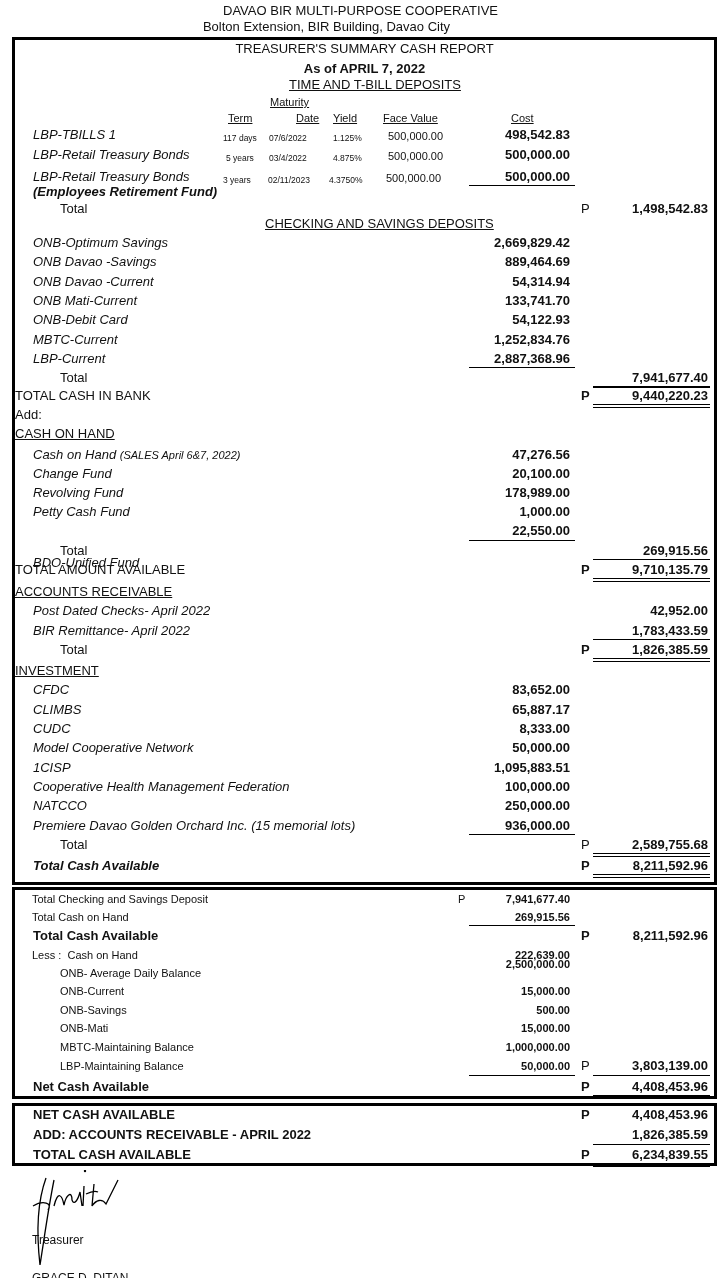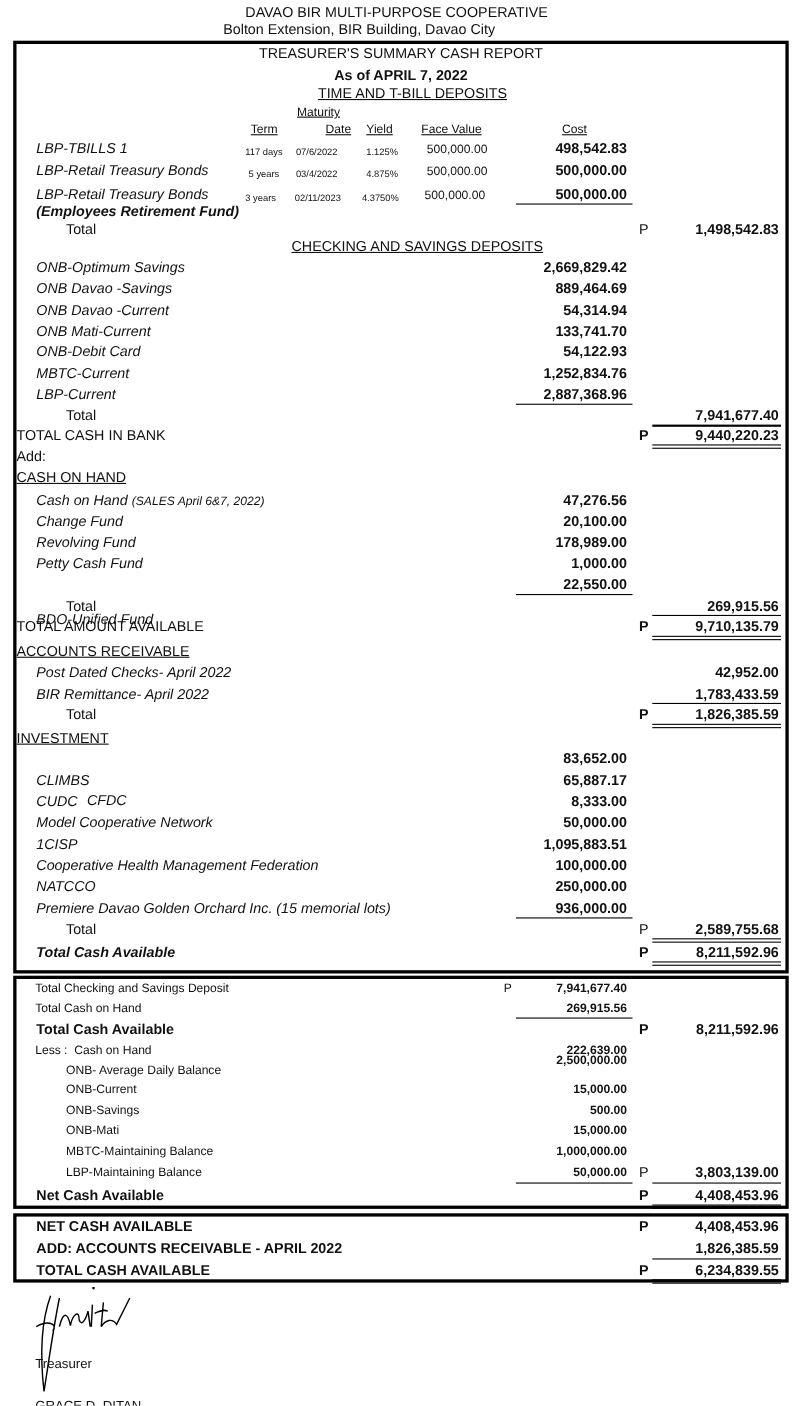--- a/index.html
+++ b/index.html
@@ -119,21 +119,21 @@
 <div class="t r rt" style="top:603px;">42,952.00</div>
 <div class="t lbl" style="top:623px;">BIR Remittance- April 2022</div>
 <div class="t r rt" style="top:623px;">1,783,433.59</div>
 <div class="ln" style="left:593px;width:117px;top:639px;"></div>
 <div class="t" style="left:60px;top:642px;">Total</div>
 <div class="t p b" style="top:642px;">P</div>
 <div class="t r rt b" style="top:642px;">1,826,385.59</div>
 <div class="dbl" style="left:593px;width:117px;top:658px;"></div>
 
 <div class="t u" style="left:15px;top:663px;">INVESTMENT</div>
-<div class="t lbl" style="top:720px;margin-left:46px;">CFDC</div>
+<div class="t lbl" style="top:682px;">CFDC</div>
 <div class="t r mid" style="top:682px;">83,652.00</div>
 <div class="t lbl" style="top:702px;">CLIMBS</div>
 <div class="t r mid" style="top:702px;">65,887.17</div>
 <div class="t lbl" style="top:721px;">CUDC</div>
 <div class="t r mid" style="top:721px;">8,333.00</div>
 <div class="t lbl" style="top:740px;">Model Cooperative Network</div>
 <div class="t r mid" style="top:740px;">50,000.00</div>
 <div class="t lbl" style="top:760px;">1CISP</div>
 <div class="t r mid" style="top:760px;">1,095,883.51</div>
 <div class="t lbl" style="top:779px;">Cooperative Health Management Federation</div>

